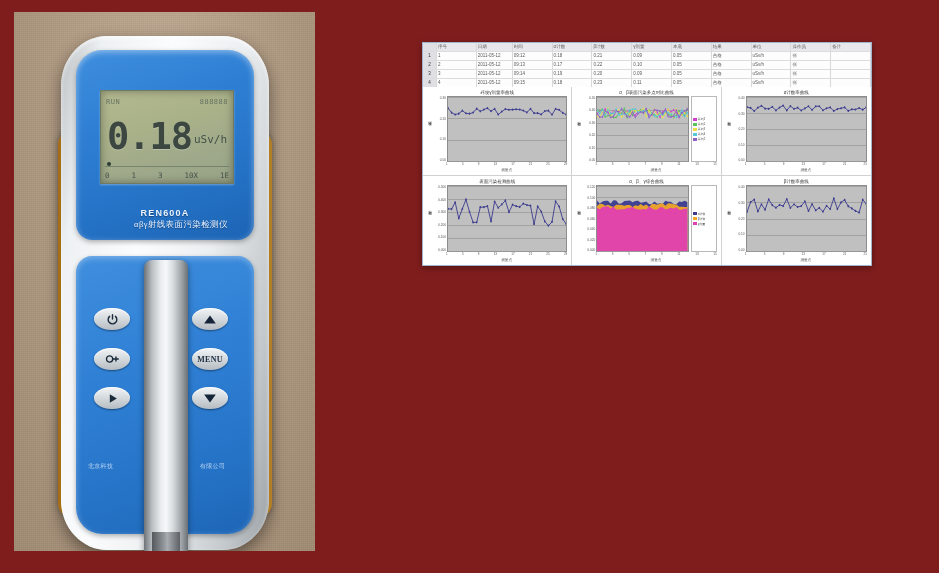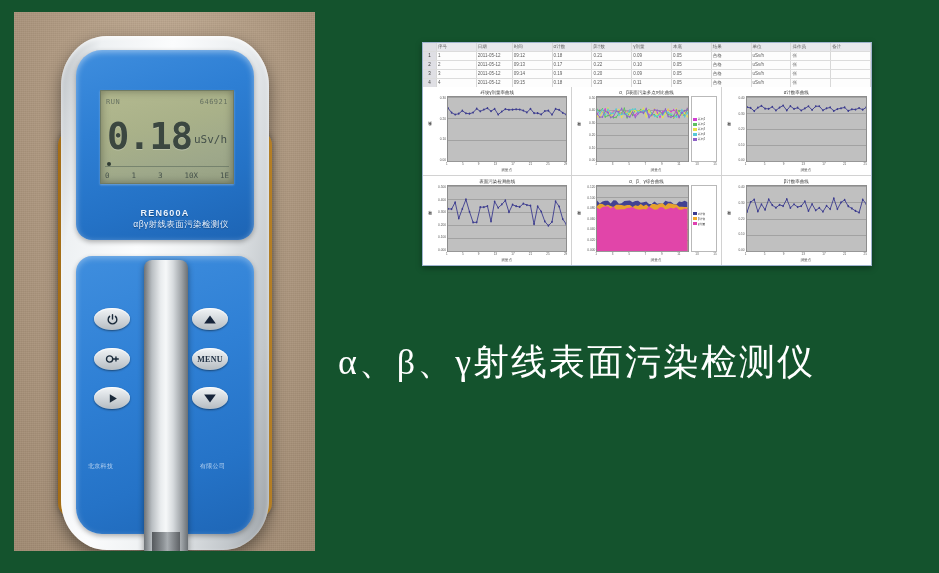--- a/index.html
+++ b/index.html
@@ -2,21 +2,21 @@
 <html><head>
 <meta charset="utf-8">
 <style>
   html,body{margin:0;padding:0;}
   body{
     width:939px;height:573px;overflow:hidden;
     background:#0a3c82;
     font-family:"Liberation Serif",serif;
     position:relative;
   }
-  #stage{position:absolute;inset:0;background:#14532d;}
+  #stage{position:absolute;inset:0;background:#7f1d1d;}
 
   
   #photo{
     position:absolute;left:14px;top:12px;width:301px;height:539px;
     background:
       radial-gradient(ellipse at 50% 20%, #c0ab93 0%, #b29c84 45%, #a08a72 100%);
     overflow:hidden;
   }
   #photo .grain{
     position:absolute;inset:0;
@@ -85,21 +85,21 @@
     position:absolute;left:4px;right:4px;bottom:16px;height:1px;background:#5c6a5c;opacity:.6;
   }
   #lcd .mark{position:absolute;left:6px;bottom:17px;width:4px;height:4px;background:#2e3a33;border-radius:50%;}
 
   
   #brand{
     position:absolute;left:62px;top:196px;width:178px;text-align:center;
     color:#eaf3ff;text-shadow:0 1px 1px rgba(0,0,0,.35);
   }
   #brand .model{font-family:"Liberation Sans",sans-serif;font-size:9px;letter-spacing:1.2px;font-weight:bold;}
-  #brand .cn{font-family:Liberation Sans, sans-serif;font-size:8.5px;letter-spacing:.4px;margin-top:1px;padding-left:32px;}
+  #brand .cn{font-family:Liberation Serif, serif;font-size:8.5px;letter-spacing:.4px;margin-top:1px;padding-left:32px;}
 
   
   #face-bottom{
     position:absolute;left:62px;top:244px;width:178px;height:278px;
     border-radius:16px 16px 26px 26px;
     background:linear-gradient(160deg,#3f8ede 0%,#2f80d5 40%,#2573c7 75%,#1e66b6 100%);
     box-shadow:inset 0 2px 6px rgba(255,255,255,.35), 0 2px 5px rgba(0,0,0,.3);
   }
   
   #handle{
@@ -231,21 +231,21 @@
     <div class="grip" id="grip-left"></div>
     <div class="grip" id="grip-right"></div>
 
     <div id="shell"></div>
 
     <div id="face-top"></div>
 
     <div id="lcd">
       <div class="lcd-top">
         <span>RUN</span>
-        <span>646921</span>
+        <span>888888</span>
       </div>
       <div class="lcd-main">
         <span class="big">0.18</span>
         <span class="unit">uSv/h</span>
       </div>
       <div class="mark"></div>
       <div class="bar"></div>
       <div class="scale" id="lcd-scale">
           <span>0</span>
           <span>1</span>
@@ -939,16 +939,15 @@
             <span>17</span>
             <span>21</span>
             <span>25</span>
           </div>
           <div class="ch-xlab">测量点</div>
         </div>
       </div>
   </div>
 
   <div id="title-wrap">
-    <div id="title-2">α、β、γ射线表面污染检测仪</div>
   </div>
 
 </div>
 
 </body></html>

